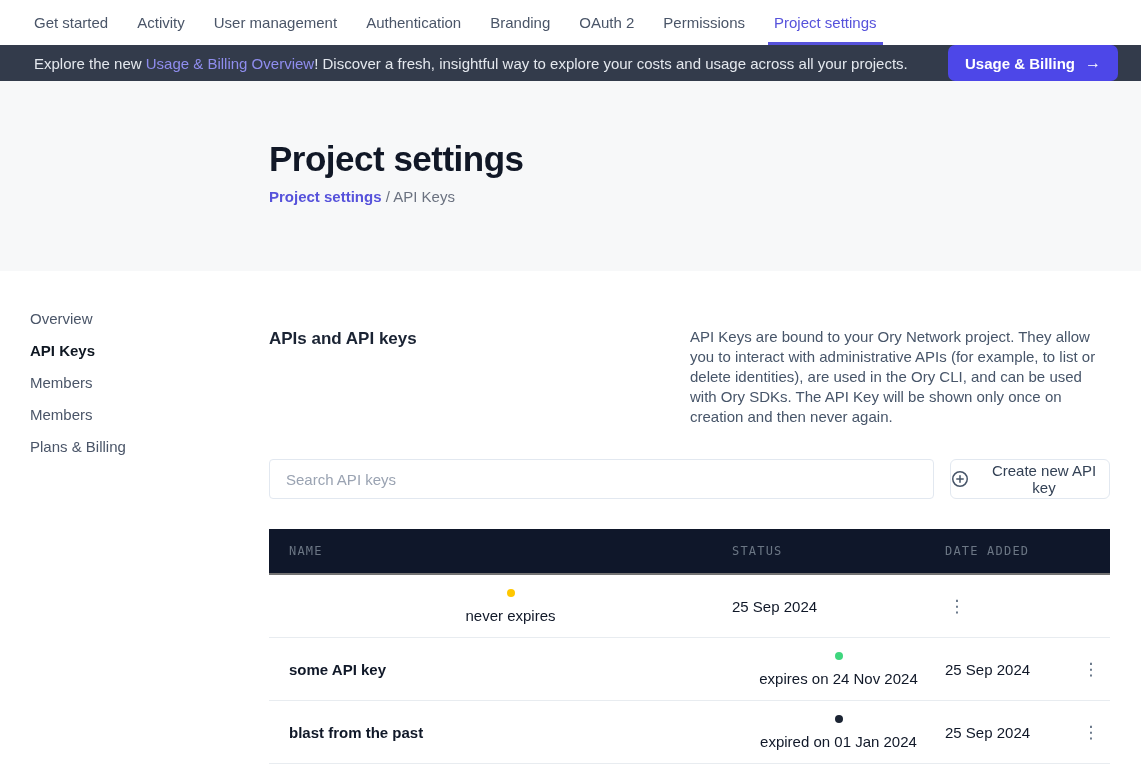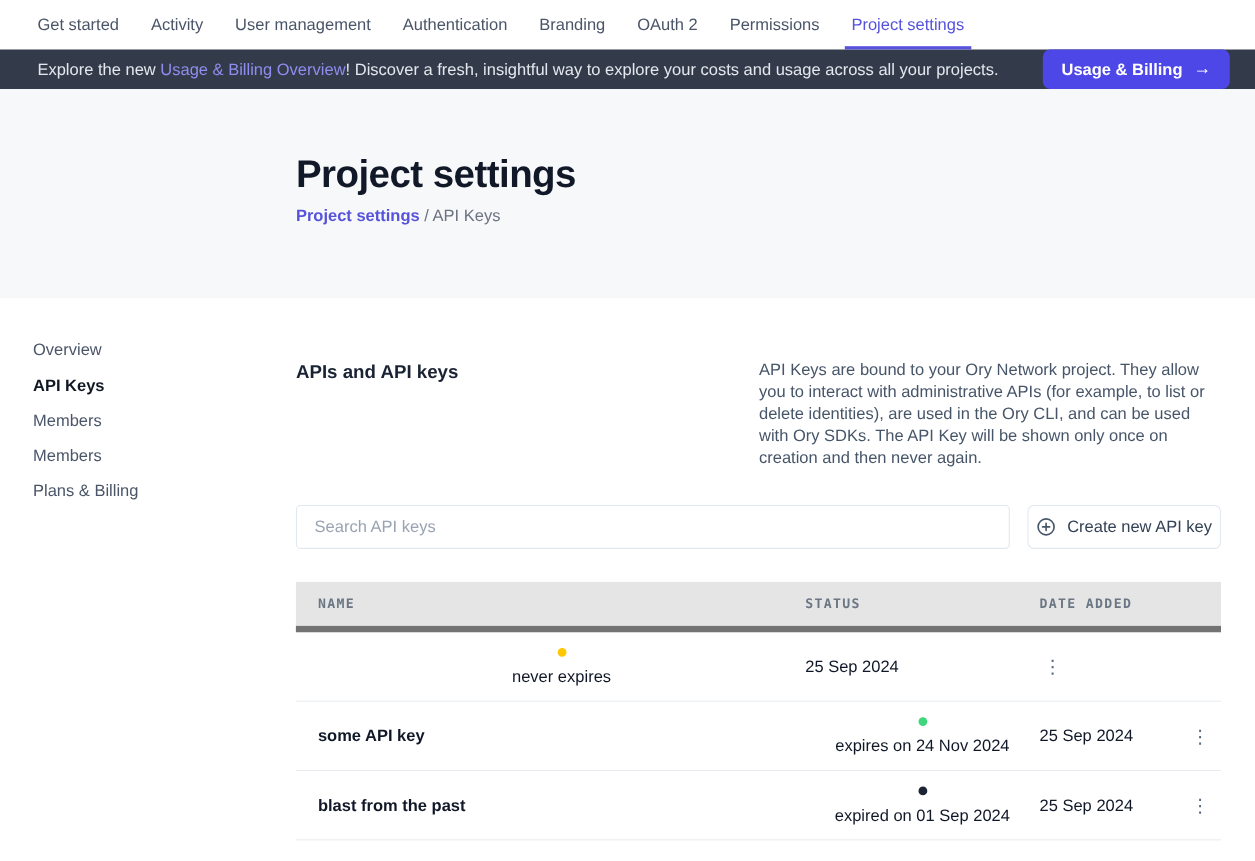--- a/index.html
+++ b/index.html
@@ -147,21 +147,21 @@
     border: 1px solid #E2E8F0;
     border-radius: 4px;
     padding: 0 16px;
     font-size: 15px;
     color: #111827;
     font-family: "Liberation Sans", sans-serif;
     outline: none;
   }
   .search-input::placeholder { color: #9AA3B2; }
   .create-btn {
-    width: 176px;
+    width: 160px;
     height: 40px;
     background: #ffffff;
     border: 1px solid #E2E8F0;
     border-radius: 6px;
     display: flex;
     align-items: center;
     justify-content: center;
     gap: 10px;
     font-size: 15px;
     color: #334155;
@@ -172,27 +172,26 @@
   
   .table { margin-top: 30px; }
   .thead, .trow {
     display: grid;
     grid-template-columns: 443px 213px 134px 31px;
     align-items: center;
     padding-left: 20px;
   }
   .thead {
     height: 46px;
-    background: #e5e5e5;
-    border-bottom: 6px solid #737373;
+    background: #0f172a;
+    border-bottom: 2px solid #737373;
     font-family: "DejaVu Sans Mono", monospace;
     font-size: 12px;
     letter-spacing: 1.2px;
     color: #6B7684;
-    font-weight: bold;
   }
   .trow {
     height: 63px;
     border-bottom: 1px solid #E8ECF0;
     background: #ffffff;
   }
   .cell-name { font-size: 15px; font-weight: 600; color: #101828; }
   .cell-status {
     display: flex;
     align-items: center;
@@ -317,21 +316,21 @@
               <span>expires on 24 Nov 2024</span>
             </div>
             <div class="cell-date">25 Sep 2024</div>
             <button class="kebab-btn">⋮</button>
           </div>
 
           <div class="trow">
             <div class="cell-name">blast from the past</div>
             <div class="cell-status">
               <span class="status-dot" style="background: rgb(27, 36, 51);"></span>
-              <span>expired on 01 Sep 2024</span>
+              <span>expired on 01 Jan 2024</span>
             </div>
             <div class="cell-date">25 Sep 2024</div>
             <button class="kebab-btn">⋮</button>
           </div>
         </div>
     </div>
 
   </main>
 </div>
 

